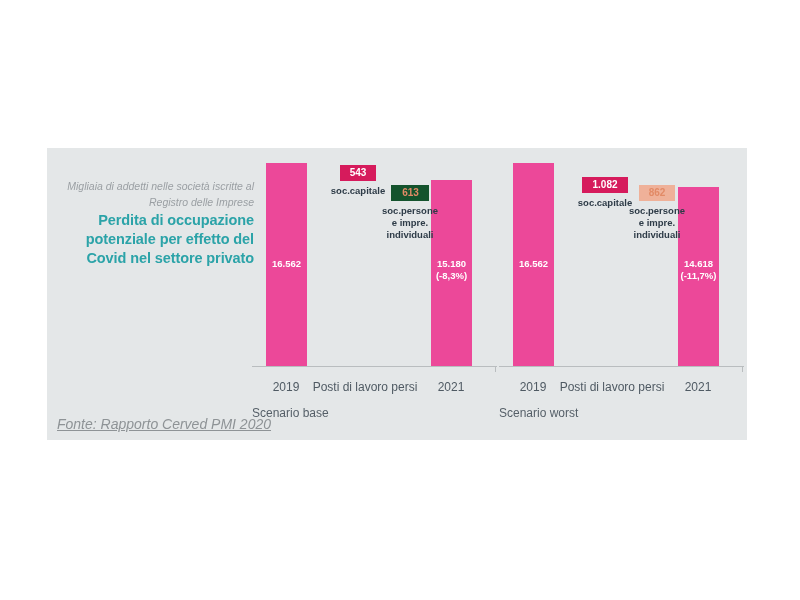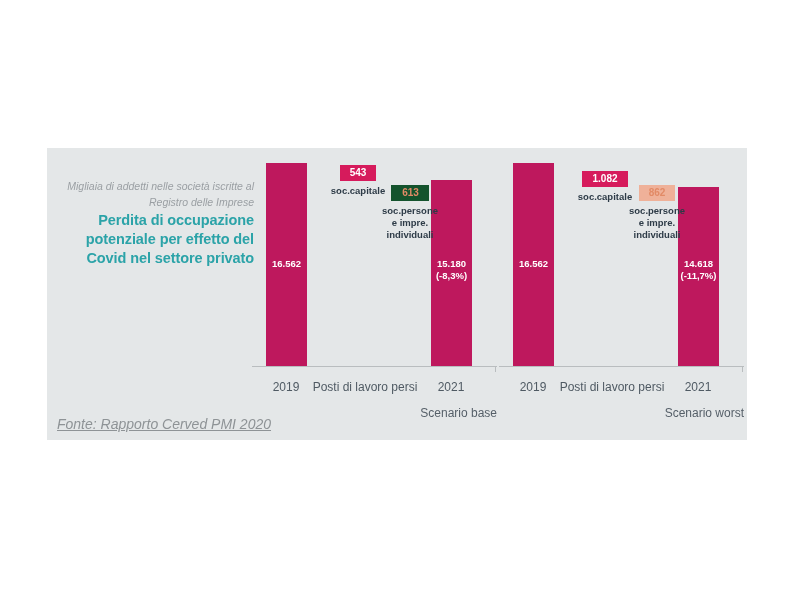--- a/index.html
+++ b/index.html
@@ -100,21 +100,21 @@
     width: 1px;
     height: 6px;
     background: #b9bdbf;
   }
 
   
   .bar {
     position: absolute;
     bottom: 58px;
     width: 41px;
-    background: #be185d;
+    background: #ec4899;
     text-decoration: underline;
   }
   .bar-value {
     position: absolute;
     left: 50%;
     transform: translateX(-50%);
     color: #ffffff;
     font-size: 9.5px;
     font-weight: bold;
     text-align: center;
@@ -130,21 +130,21 @@
     font-size: 12px;
     text-align: center;
     white-space: nowrap;
     transform: translateX(-50%);
   }
   .scenario-label {
     position: absolute;
     bottom: 4px;
     left: 0;
     right: 0;
-    text-align: right;
+    text-align: left;
     color: #555f68;
     font-size: 12px;
   }
 
   
   .loss-item {
     position: absolute;
     text-align: center;
   }
   .loss-badge {
@@ -205,21 +205,21 @@
           <div class="bar" style="left: 14px; height: 203px;">
             <div class="bar-value" style="top: 95px; white-space: pre-line;">16.562</div>
           </div>
           <div class="cat-label" style="left: 34px;">2019</div>
           <div class="bar" style="left: 179px; height: 179px;">
             <div class="bar-value" style="top: 71px; white-space: pre-line;">14.618
 (-11,7%)</div>
           </div>
           <div class="cat-label" style="left: 199px;">2021</div>
           <div class="cat-label" style="left: 113px;">Posti di lavoro persi</div>
-          <div class="loss-item" style="left: 60px; top: 8px; width: 92px;"><span class="loss-badge capitale" style="background: rgb(214, 27, 92);">1.082</span><div class="loss-caption">soc.capitale</div></div>
+          <div class="loss-item" style="left: 60px; top: 14px; width: 92px;"><span class="loss-badge capitale" style="background: rgb(214, 27, 92);">1.082</span><div class="loss-caption">soc.capitale</div></div>
           <div class="loss-item" style="left: 112px; top: 22px; width: 92px;"><span class="loss-badge persone" style="background: rgb(239, 177, 153);">862</span><div class="loss-caption">soc.persone
 e impre.
 individuali</div></div>
           <div class="scenario-label">Scenario worst</div>
         </div>
     </div>
 
   </div>
 </div>
 

